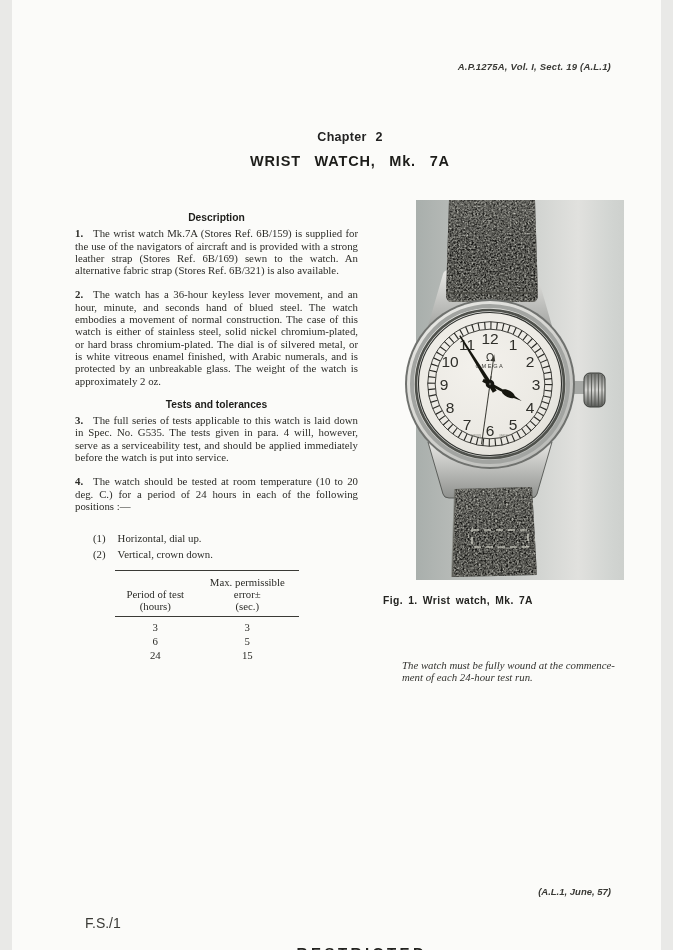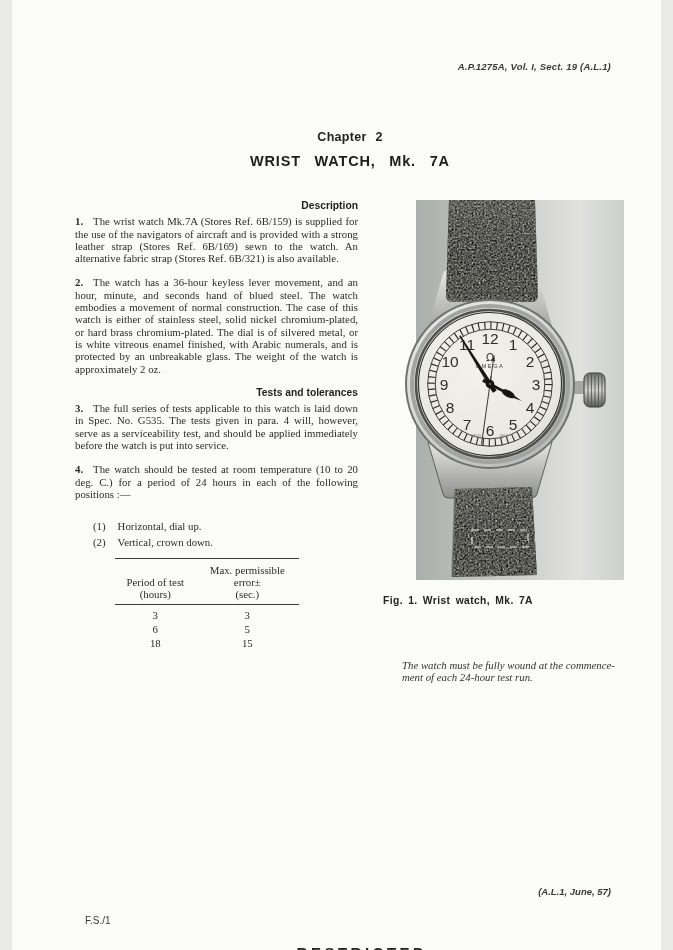--- a/index.html
+++ b/index.html
@@ -23,21 +23,21 @@
     margin-top:9px;font-family:"Liberation Sans",sans-serif;font-weight:bold;
     font-size:14.5px;color:#1d1d1a;word-spacing:9px;letter-spacing:.8px;
   }
   
   .col{
     position:absolute;left:63px;top:200px;width:283px;
     font-size:10.8px;line-height:12.3px;text-align:justify;
   }
   .sec-head{
     font-family:"Liberation Sans",sans-serif;font-weight:bold;
-    font-size:10.3px;color:#1e1e1b;margin:0 0 3px 0;text-align:right;
+    font-size:10.3px;color:#1e1e1b;margin:12px 0 3px 0;text-align:center;
   }
   .para{margin:0 0 12px 0;}
   .pnum{font-weight:bold;padding-right:10px;}
   .list-item{margin:2px 0 3px 18px;text-align:left;}
   .li-num{padding-right:12px;}
   .closing{margin:3px 0 10px 0;}
   
   .tol-table{
     margin:10px 0 0 40px;width:184px;border-collapse:collapse;
     border-top:1.2px solid #3a3a36;
@@ -72,21 +72,21 @@
     font-family:"Liberation Sans",sans-serif;font-style:italic;font-weight:bold;
     font-size:9.5px;color:#3a3a36;
   }
   .ftr-class{
     position:absolute;top:944px;left:27px;width:646px;text-align:center;
     font-family:"Liberation Sans",sans-serif;font-weight:bold;
     font-size:15px;letter-spacing:3.5px;color:#232320;
   }
   .ftr-page{
     position:absolute;top:915px;left:73px;
-    font-family:"Liberation Sans",sans-serif;font-size:10px;color:#3a3a36;
+    font-family:"Liberation Sans",sans-serif;font-size:14px;color:#3a3a36;
   }
 </style>
 </head>
 <body>
 
 <div class="page">
 
   <div class="hdr-ref">A.P.1275A, Vol. I, Sect. 19 (A.L.1)</div>
 
   <div class="chapter-block">
@@ -122,21 +122,21 @@
       <tbody>
         <tr>
           <td>3</td>
           <td>3</td>
         </tr>
         <tr>
           <td>6</td>
           <td>5</td>
         </tr>
         <tr>
-          <td>18</td>
+          <td>24</td>
           <td>15</td>
         </tr>
       </tbody>
     </table>
   </div>
 
   <svg class="photo" width="240" height="390" viewBox="0 0 240 390">
     <defs>
       <linearGradient id="bgGrad" x1="0" y1="0" x2="1" y2="0">
         <stop offset="0" stop-color="#a9afac"></stop>

